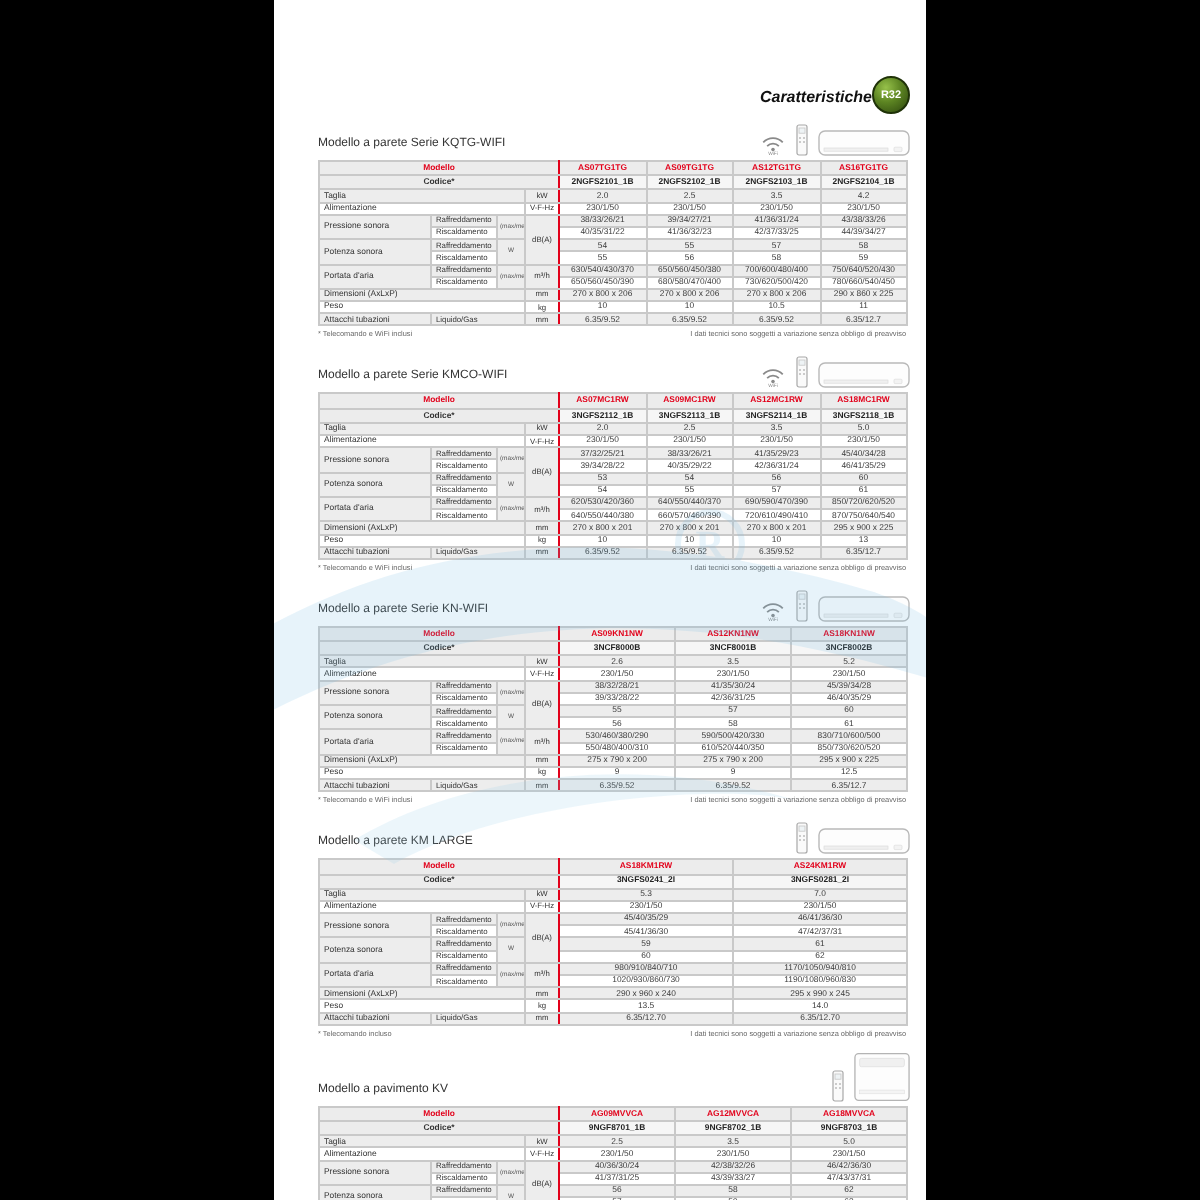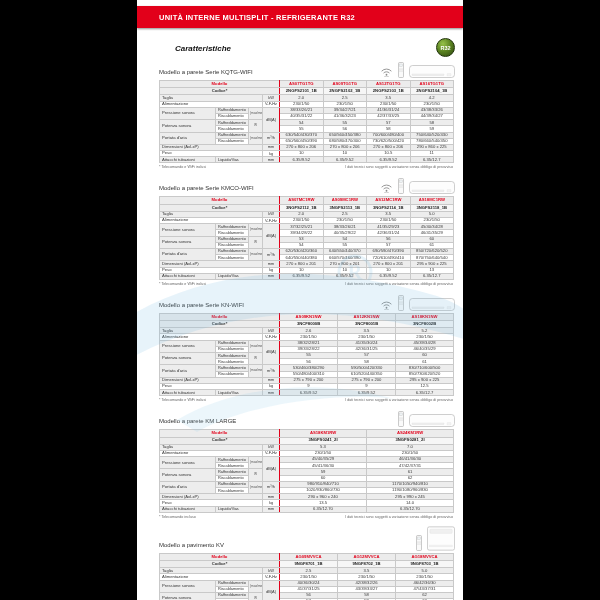--- a/index.html
+++ b/index.html
@@ -3,21 +3,21 @@
 <meta charset="utf-8">
 <style>
   html,body{margin:0;padding:0;}
   body{width:600px;height:600px;background:#000;overflow:hidden;position:relative;
        font-family:"Liberation Sans",sans-serif;-webkit-font-smoothing:antialiased;}
   .page{position:absolute;left:137px;top:0;width:326px;height:600px;background:#ffffff;}
   .banner{position:absolute;top:6px;left:0;width:326px;height:22px;background:#e2001a;
           color:#fff;display:flex;align-items:center;box-sizing:border-box;padding-left:22px;
           font-size:7.5px;font-weight:bold;letter-spacing:.25px;box-shadow:0 1px 2px rgba(0,0,0,.45);}
   .content{position:absolute;top:32px;left:22px;width:296px;}
-  .head-row{display:flex;justify-content:space-between;align-items:flex-start;margin:6px 0 0 16px;height:22px;}
+  .head-row{display:flex;justify-content:flex-end;align-items:flex-start;margin:6px 0 0 16px;height:22px;}
   .heading{font-style:italic;font-weight:bold;font-size:8px;color:#111;padding-top:6px;}
   .r32-badge{width:19px;height:19px;border-radius:50%;
      background:radial-gradient(circle at 35% 28%,#96c14a 0%,#5c8422 45%,#2c450e 100%);
      border:1px solid #1f3208;color:#fff;font-size:5.5px;font-weight:bold;
      display:flex;align-items:center;justify-content:center;box-sizing:border-box;}
   .section{margin-bottom:7px;position:relative;}
   .sec-head{display:flex;justify-content:space-between;align-items:flex-end;min-height:18px;margin-bottom:2px;}
   .sec-title{font-size:6px;color:#333;padding-bottom:3px;}
   .icons{display:flex;align-items:flex-end;gap:5px;}
   table.spec{width:294px;border-collapse:collapse;table-layout:fixed;}
@@ -34,23 +34,20 @@
   td.code{font-weight:bold;background:#f6f6f6;height:6.2px;color:#222;}
   td.val{color:#3a3a3a;}
   .foot-row{display:flex;justify-content:space-between;font-size:3.7px;color:#666;margin-top:2px;width:294px;}
   .watermark{position:absolute;left:0;top:0;width:326px;height:600px;pointer-events:none;opacity:.16;z-index:5;}
   svg{display:block;}
 </style>
 </head>
 <body>
 
 <div class="page">
-  <div class="banner">
-    <span>UNITÀ INTERNE MULTISPLIT - REFRIGERANTE R32</span>
-  </div>
   <div class="content">
     <div class="head-row">
       <div class="heading">Caratteristiche</div>
       <div class="r32-badge">
         <span>R32</span>
       </div>
     </div>
     <div id="sections">
         <div class="section">
           <div class="sec-head">

